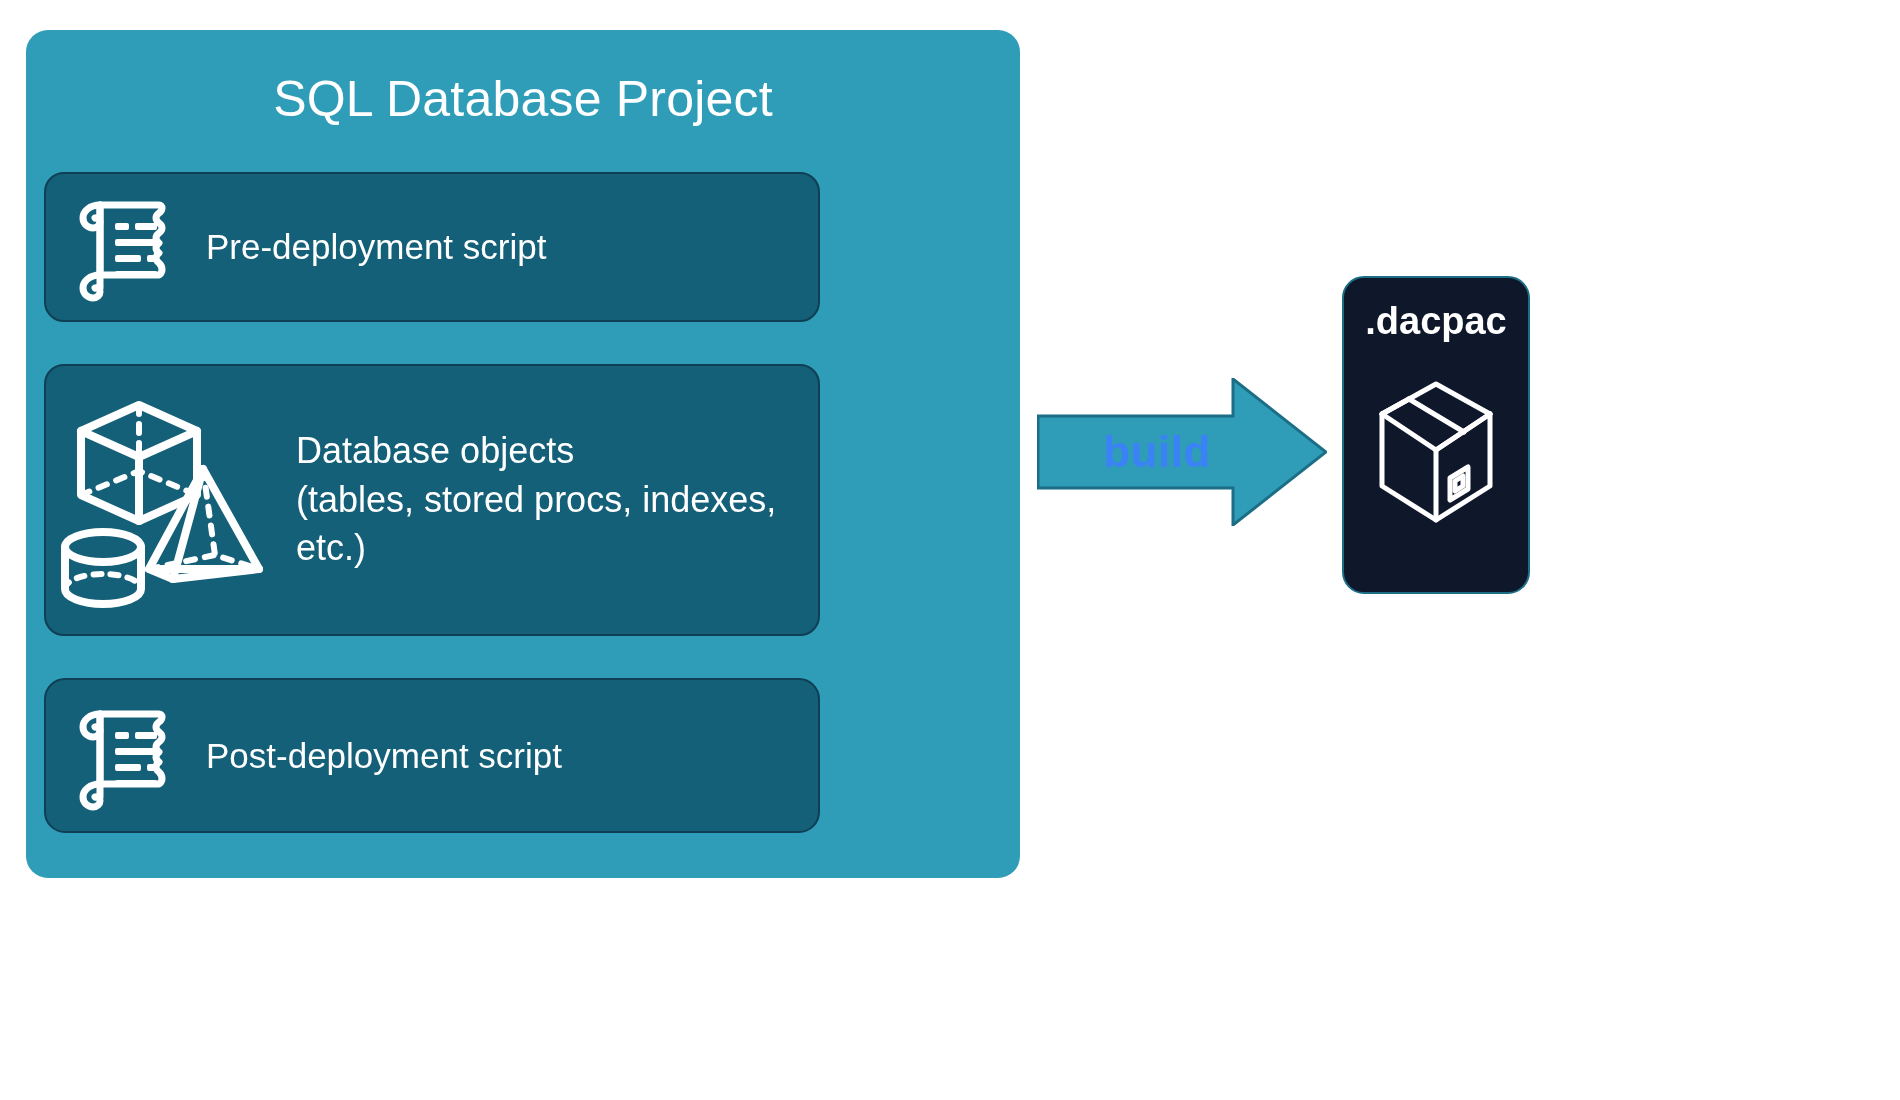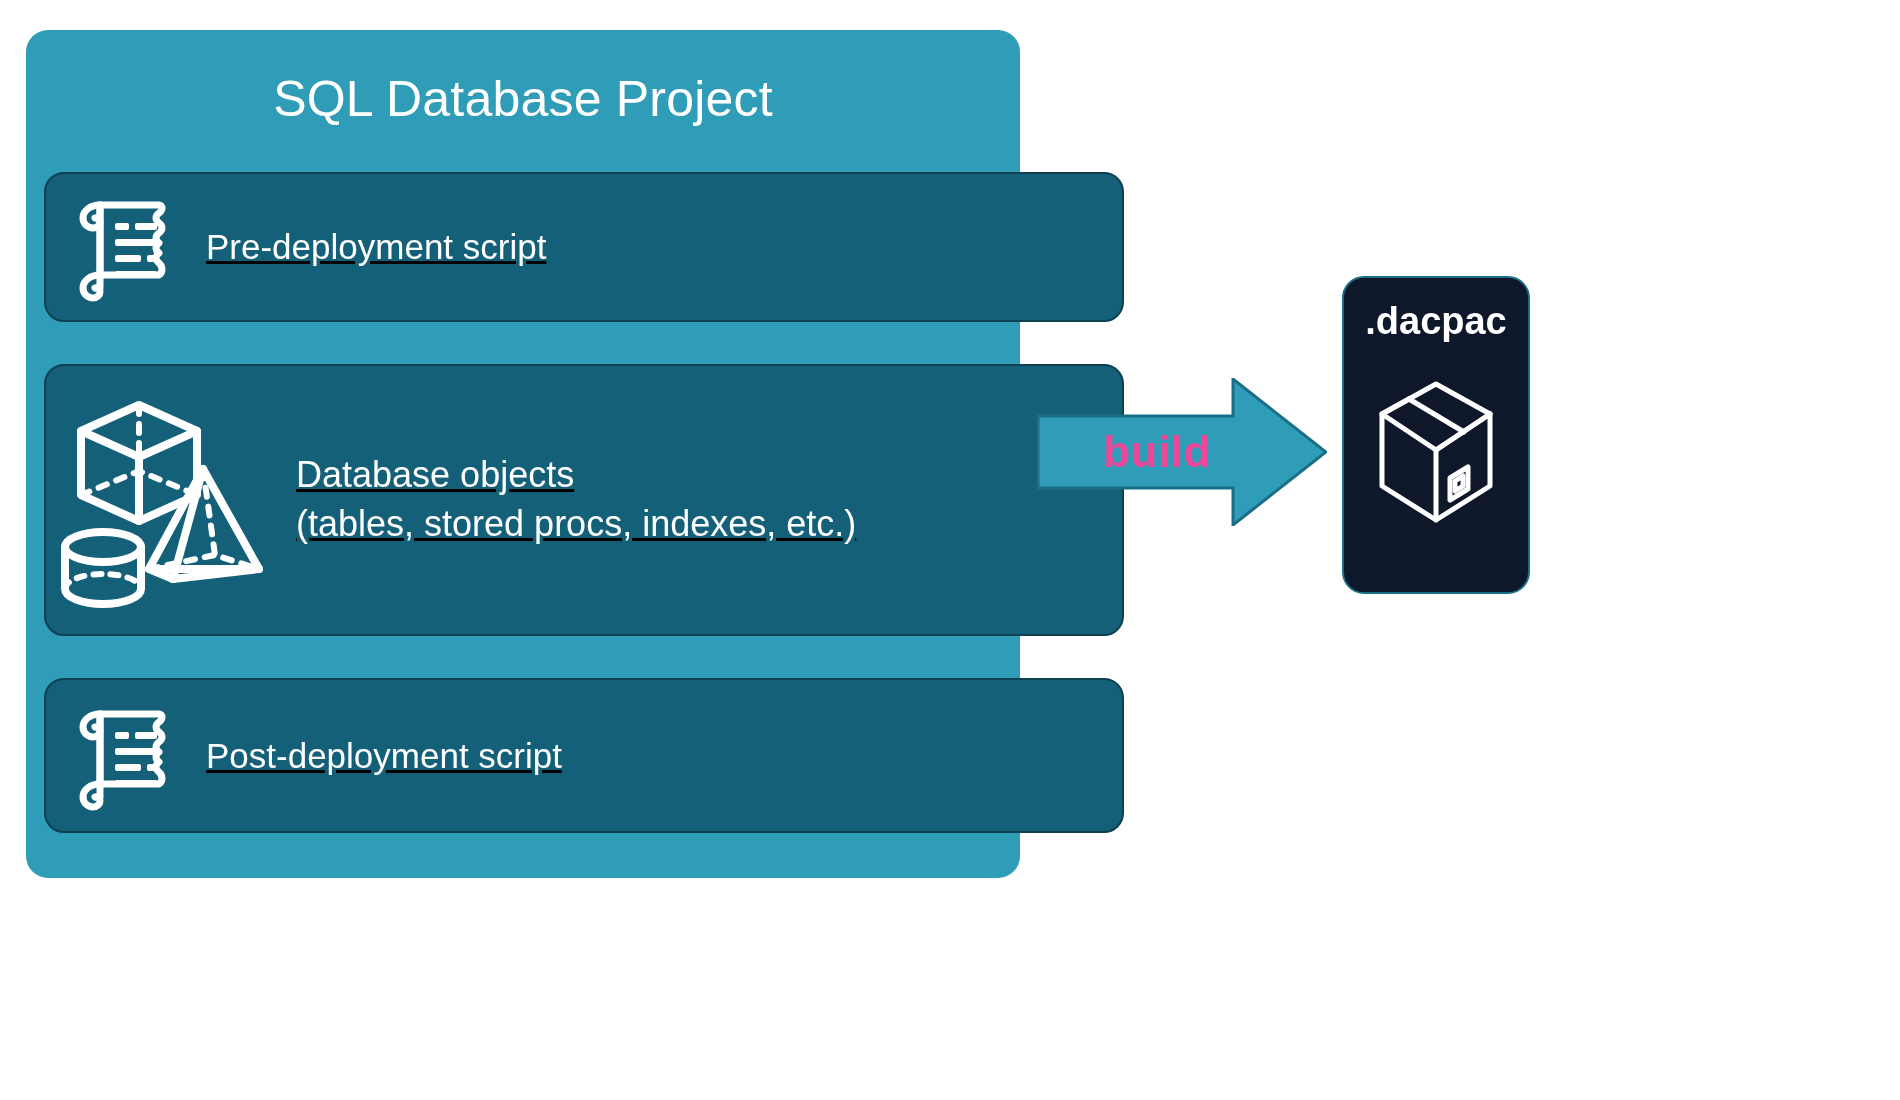--- a/index.html
+++ b/index.html
@@ -42,32 +42,31 @@
     font-size: 50px;
     font-weight: 400;
     letter-spacing: 0.2px;
     line-height: 1.1;
   }
 
   
   .panel {
     position: absolute;
     left: 18px;
-    width: 1080px;
+    width: 776px;
     background: #146079;
     border: 2px solid #0E3F53;
     border-radius: 20px;
     box-sizing: border-box;
     display: flex;
     align-items: center;
-    text-decoration: underline;
   }
   .panel-pre  { top: 142px; height: 150px; }
   .panel-obj  { top: 334px; height: 272px; }
-  .panel-post { top: 648px; height: 155px; }
+  .panel-post { top: 648px; height: 155px; border-radius: 21px; }
 
   .panel-icon {
     flex: 0 0 auto;
     width: 160px;
     display: flex;
     align-items: center;
     justify-content: center;
   }
   .panel-icon.wide { width: 250px; }
 
@@ -90,21 +89,21 @@
   }
   .build-label {
     position: absolute;
     left: 1037px;
     top: 378px;
     width: 240px;
     height: 148px;
     display: flex;
     align-items: center;
     justify-content: center;
-    color: #ec4899;
+    color: #3b82f6;
     font-size: 44px;
     font-weight: bold;
     letter-spacing: 0.5px;
     pointer-events: none;
   }
 
   
   .dacpac-card {
     position: absolute;
     left: 1342px;

